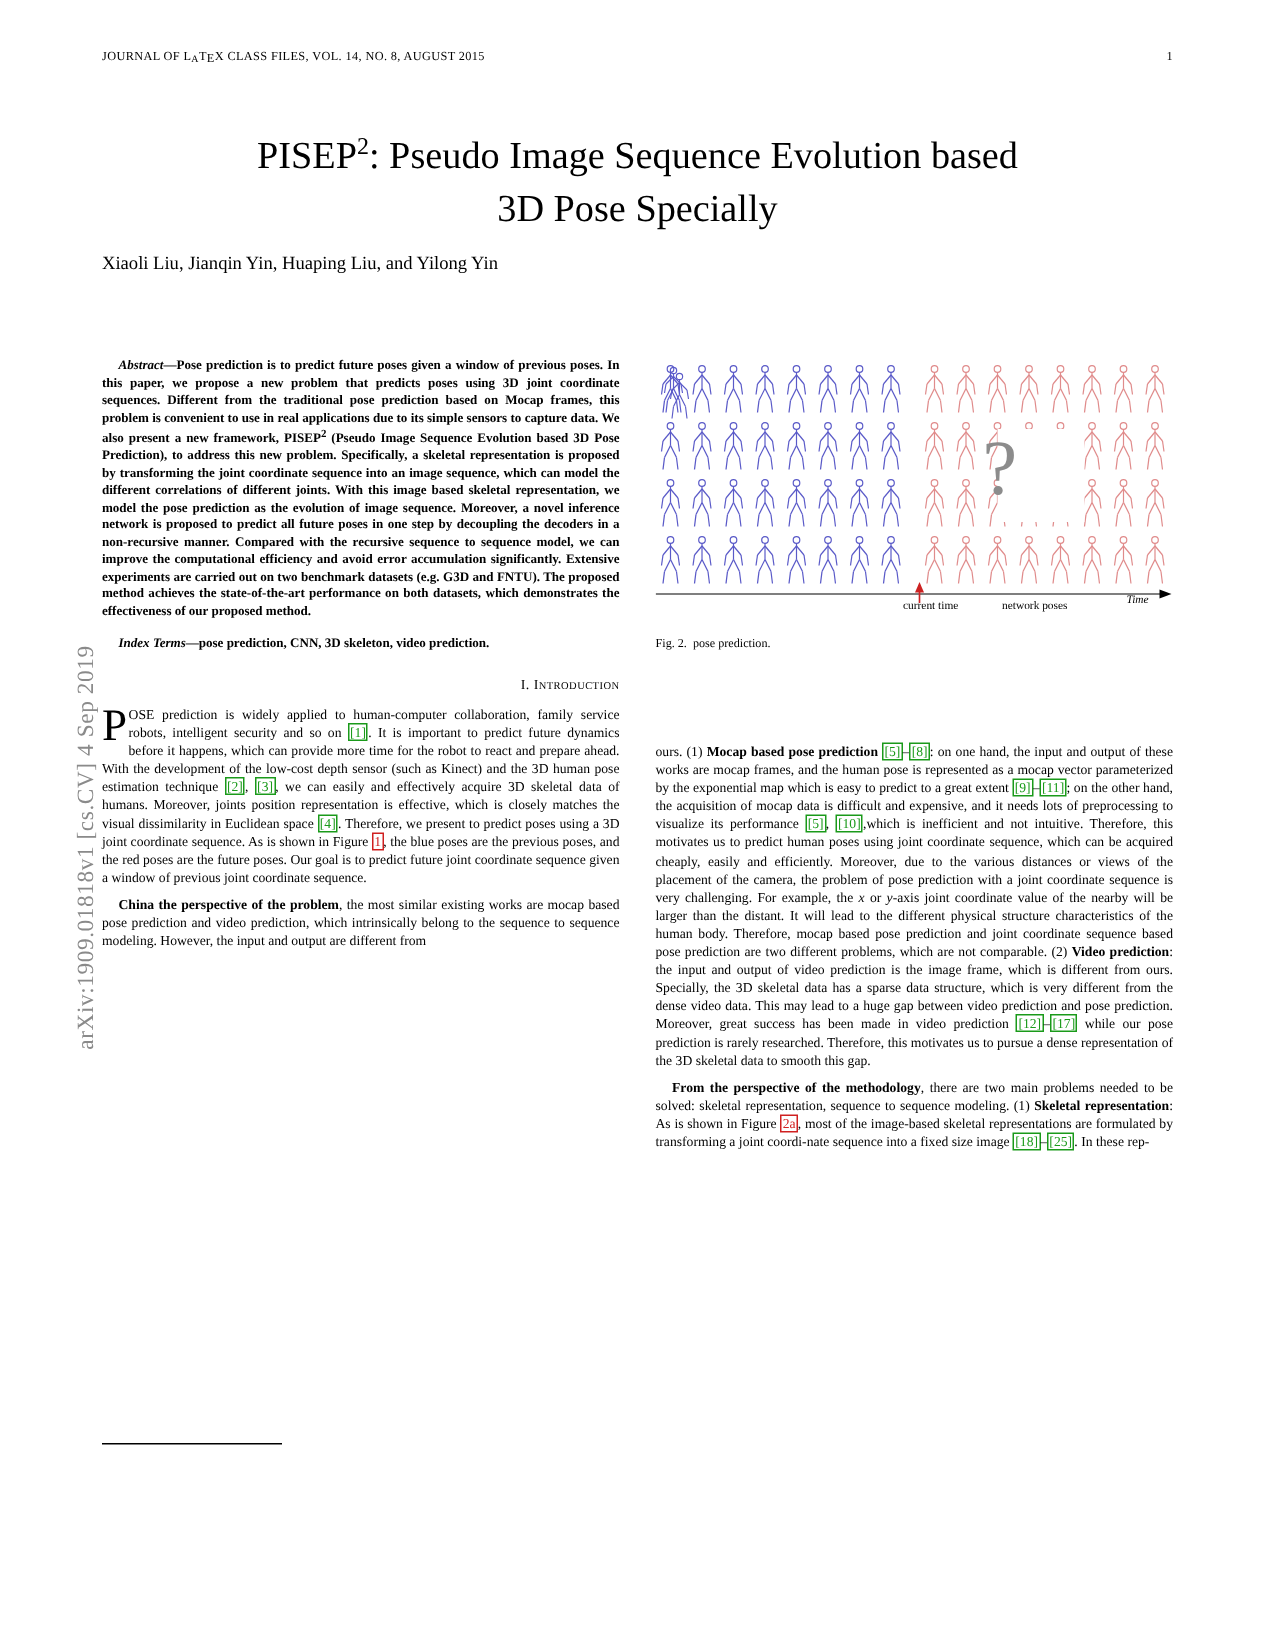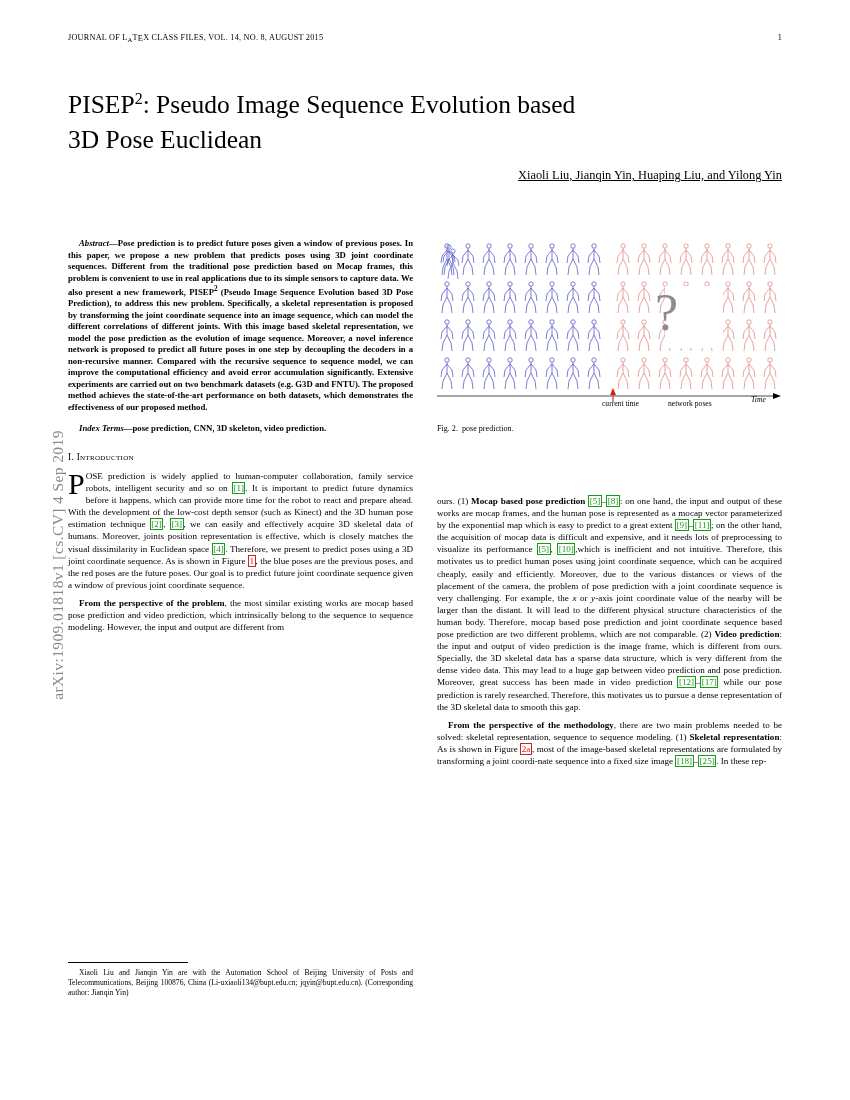--- a/index.html
+++ b/index.html
@@ -53,35 +53,34 @@
   .runhead .right {
     float: right;
   }
 
   
   .title {
     position: absolute;
     left: 68px;
     top: 80px;
     width: 714px;
-    text-align: left;
+    text-align: center;
     font-size: 25.5px;
     line-height: 35px;
     font-family: "Liberation Serif", serif;
   }
   .title sup { font-size: 16px; vertical-align: super; }
 
   .authors {
     position: absolute;
     left: 68px;
     top: 168px;
     width: 714px;
-    text-align: right;
+    text-align: left;
     font-size: 12.4px;
-    text-decoration: underline;
   }
 
   
   .col {
     position: absolute;
     width: 345px;
     font-size: 9.1px;
     line-height: 12.1px;
     text-align: justify;
   }
@@ -104,21 +103,21 @@
     font-weight: bold;
     font-size: 8.7px;
     line-height: 11.5px;
     margin-top: 10px;
     text-indent: 11px;
     text-align: justify;
   }
   .idxterms .lead { font-style: italic; font-family: Liberation Serif, serif; }
 
   .sec-head {
-    text-align: left;
+    text-align: right;
     font-variant: small-caps;
     font-size: 9.3px;
     margin-top: 16px;
     margin-bottom: 7px;
     letter-spacing: 0.3px;
   }
 
   .dropcap-p {
     text-indent: 0;
     position: relative;
@@ -197,21 +196,21 @@
 
   <div class="arxiv-stamp">arXiv:1909.01818v1  [cs.CV]  4 Sep 2019</div>
 
   <div class="runhead">
     <span class="left"><span>JOURNAL OF </span><span style="font-variant:small-caps;">L</span><span style="font-size:6.6px;vertical-align:-0.25em;">A</span><span style="font-variant:small-caps;">T</span><span style="font-size:8.2px;vertical-align:-0.15em;">E</span><span style="font-variant:small-caps;">X</span><span> CLASS FILES, VOL. 14, NO. 8, AUGUST 2015</span></span>
     <span class="right">1</span>
   </div>
 
   <div class="title">
     <span><span>PISEP</span><sup>2</sup><span>: Pseudo Image Sequence Evolution based</span></span><br>
-    <span>3D Pose Euclidean</span>
+    <span>3D Pose Specially</span>
   </div>
 
   <div class="authors">Xiaoli Liu, Jianqin Yin, Huaping Liu, and Yilong Yin</div>
 
   <div class="col col-left">
 
     <div class="abstract">
       <span class="lead bold">Abstract</span><span>—</span><span>Pose prediction is to predict future poses given a window of previous poses. In this paper, we propose a new problem that predicts poses using 3D joint coordinate sequences. Different from the traditional pose prediction based on Mocap frames, this problem is convenient to use in real applications due to its simple sensors to capture data. We also present a new framework, PISEP</span><sup>2</sup><span> (Pseudo Image Sequence Evolution based 3D Pose Prediction), to address this new problem. Specifically, a skeletal representation is proposed by transforming the joint coordinate sequence into an image sequence, which can model the different correlations of different joints. With this image based skeletal representation, we model the pose prediction as the evolution of image sequence. Moreover, a novel inference network is proposed to predict all future poses in one step by decoupling the decoders in a non-recursive manner. Compared with the recursive sequence to sequence model, we can improve the computational efficiency and avoid error accumulation significantly. Extensive experiments are carried out on two benchmark datasets (e.g. G3D and FNTU). The proposed method achieves the state-of-the-art performance on both datasets, which demonstrates the effectiveness of our proposed method.</span>
     </div>
 
@@ -221,21 +220,21 @@
 
     <div class="sec-head">
       <span>I.</span> <span>Introduction</span>
     </div>
 
     <p class="dropcap-p">
       <span class="dropcap">P</span><span>OSE</span><span> prediction is widely applied to human-computer collaboration, family service robots, intelligent security and so on </span><span class="citebox">[1]</span><span>. It is important to predict future dynamics before it happens, which can provide more time for the robot to react and prepare ahead. With the development of the low-cost depth sensor (such as Kinect) and the 3D human pose estimation technique </span><span class="citebox">[2]</span><span>, </span><span class="citebox">[3]</span><span>, we can easily and effectively acquire 3D skeletal data of humans. Moreover, joints position representation is effective, which is closely matches the visual dissimilarity in Euclidean space </span><span class="citebox">[4]</span><span>. Therefore, we present to predict poses using a 3D joint coordinate sequence. As is shown in Figure </span><span class="refbox">1</span><span>, the blue poses are the previous poses, and the red poses are the future poses. Our goal is to predict future joint coordinate sequence given a window of previous joint coordinate sequence.</span>
     </p>
 
     <p class="spaced">
-      <span class="bold">From the perspective of the problem</span><span>, the most similar existing works are mocap based pose prediction and video prediction, which intrinsically belong to the sequence to sequence modeling. However, the input and output are different from</span>
+      <span class="bold">China the perspective of the problem</span><span>, the most similar existing works are mocap based pose prediction and video prediction, which intrinsically belong to the sequence to sequence modeling. However, the input and output are different from</span>
     </p>
   </div>
 
   <div class="figure">
     <div class="fig-canvas">
       <svg width="345" height="175" viewBox="0 0 345 175">
         <g stroke="#5555cc" stroke-width="0.8" fill="none" opacity="0.95">
 
           <g id="bluerow">
             <g transform="translate(6,6)">
@@ -1082,16 +1081,15 @@
     <p class="noindent">
       <span>ours. (1) </span><span class="bold">Mocap based pose prediction</span><span> </span><span class="citebox">[5]</span><span>–</span><span class="citebox">[8]</span><span>: on one hand, the input and output of these works are mocap frames, and the human pose is represented as a mocap vector parameterized by the exponential map which is easy to predict to a great extent </span><span class="citebox">[9]</span><span>–</span><span class="citebox">[11]</span><span>; on the other hand, the acquisition of mocap data is difficult and expensive, and it needs lots of preprocessing to visualize its performance </span><span class="citebox">[5]</span><span>, </span><span class="citebox">[10]</span><span>,which is inefficient and not intuitive. Therefore, this motivates us to predict human poses using joint coordinate sequence, which can be acquired cheaply, easily and efficiently. Moreover, due to the various distances or views of the placement of the camera, the problem of pose prediction with a joint coordinate sequence is very challenging. For example, the </span><span class="ital">x</span><span> or </span><span class="ital">y</span><span>-axis joint coordinate value of the nearby will be larger than the distant. It will lead to the different physical structure characteristics of the human body. Therefore, mocap based pose prediction and joint coordinate sequence based pose prediction are two different problems, which are not comparable. (2) </span><span class="bold">Video prediction</span><span>: the input and output of video prediction is the image frame, which is different from ours. Specially, the 3D skeletal data has a sparse data structure, which is very different from the dense video data. This may lead to a huge gap between video prediction and pose prediction. Moreover, great success has been made in video prediction </span><span class="citebox">[12]</span><span>–</span><span class="citebox">[17]</span><span> while our pose prediction is rarely researched. Therefore, this motivates us to pursue a dense representation of the 3D skeletal data to smooth this gap.</span>
     </p>
     <p class="spaced">
       <span class="bold">From the perspective of the methodology</span><span>, there are two main problems needed to be solved: skeletal representation, sequence to sequence modeling. (1) </span><span class="bold">Skeletal representation</span><span>: As is shown in Figure </span><span class="refbox">2a</span><span>, most of the image-based skeletal representations are formulated by transforming a joint coordi-nate sequence into a fixed size image </span><span class="citebox">[18]</span><span>–</span><span class="citebox">[25]</span><span>. In these rep-</span>
     </p>
   </div>
 
   <div class="footnotes">
     <div class="rule"></div>
-    <p>Xiaoli Liu and Jianqin Yin are with the Automation School of Beijing University of Posts and Telecommunications, Beijing 100876, China (Li-uxiaoli134@bupt.edu.cn; jqyin@bupt.edu.cn). (Corresponding author: Jianqin Yin)</p>
   </div>
 
 </div>
 
 </body></html>

